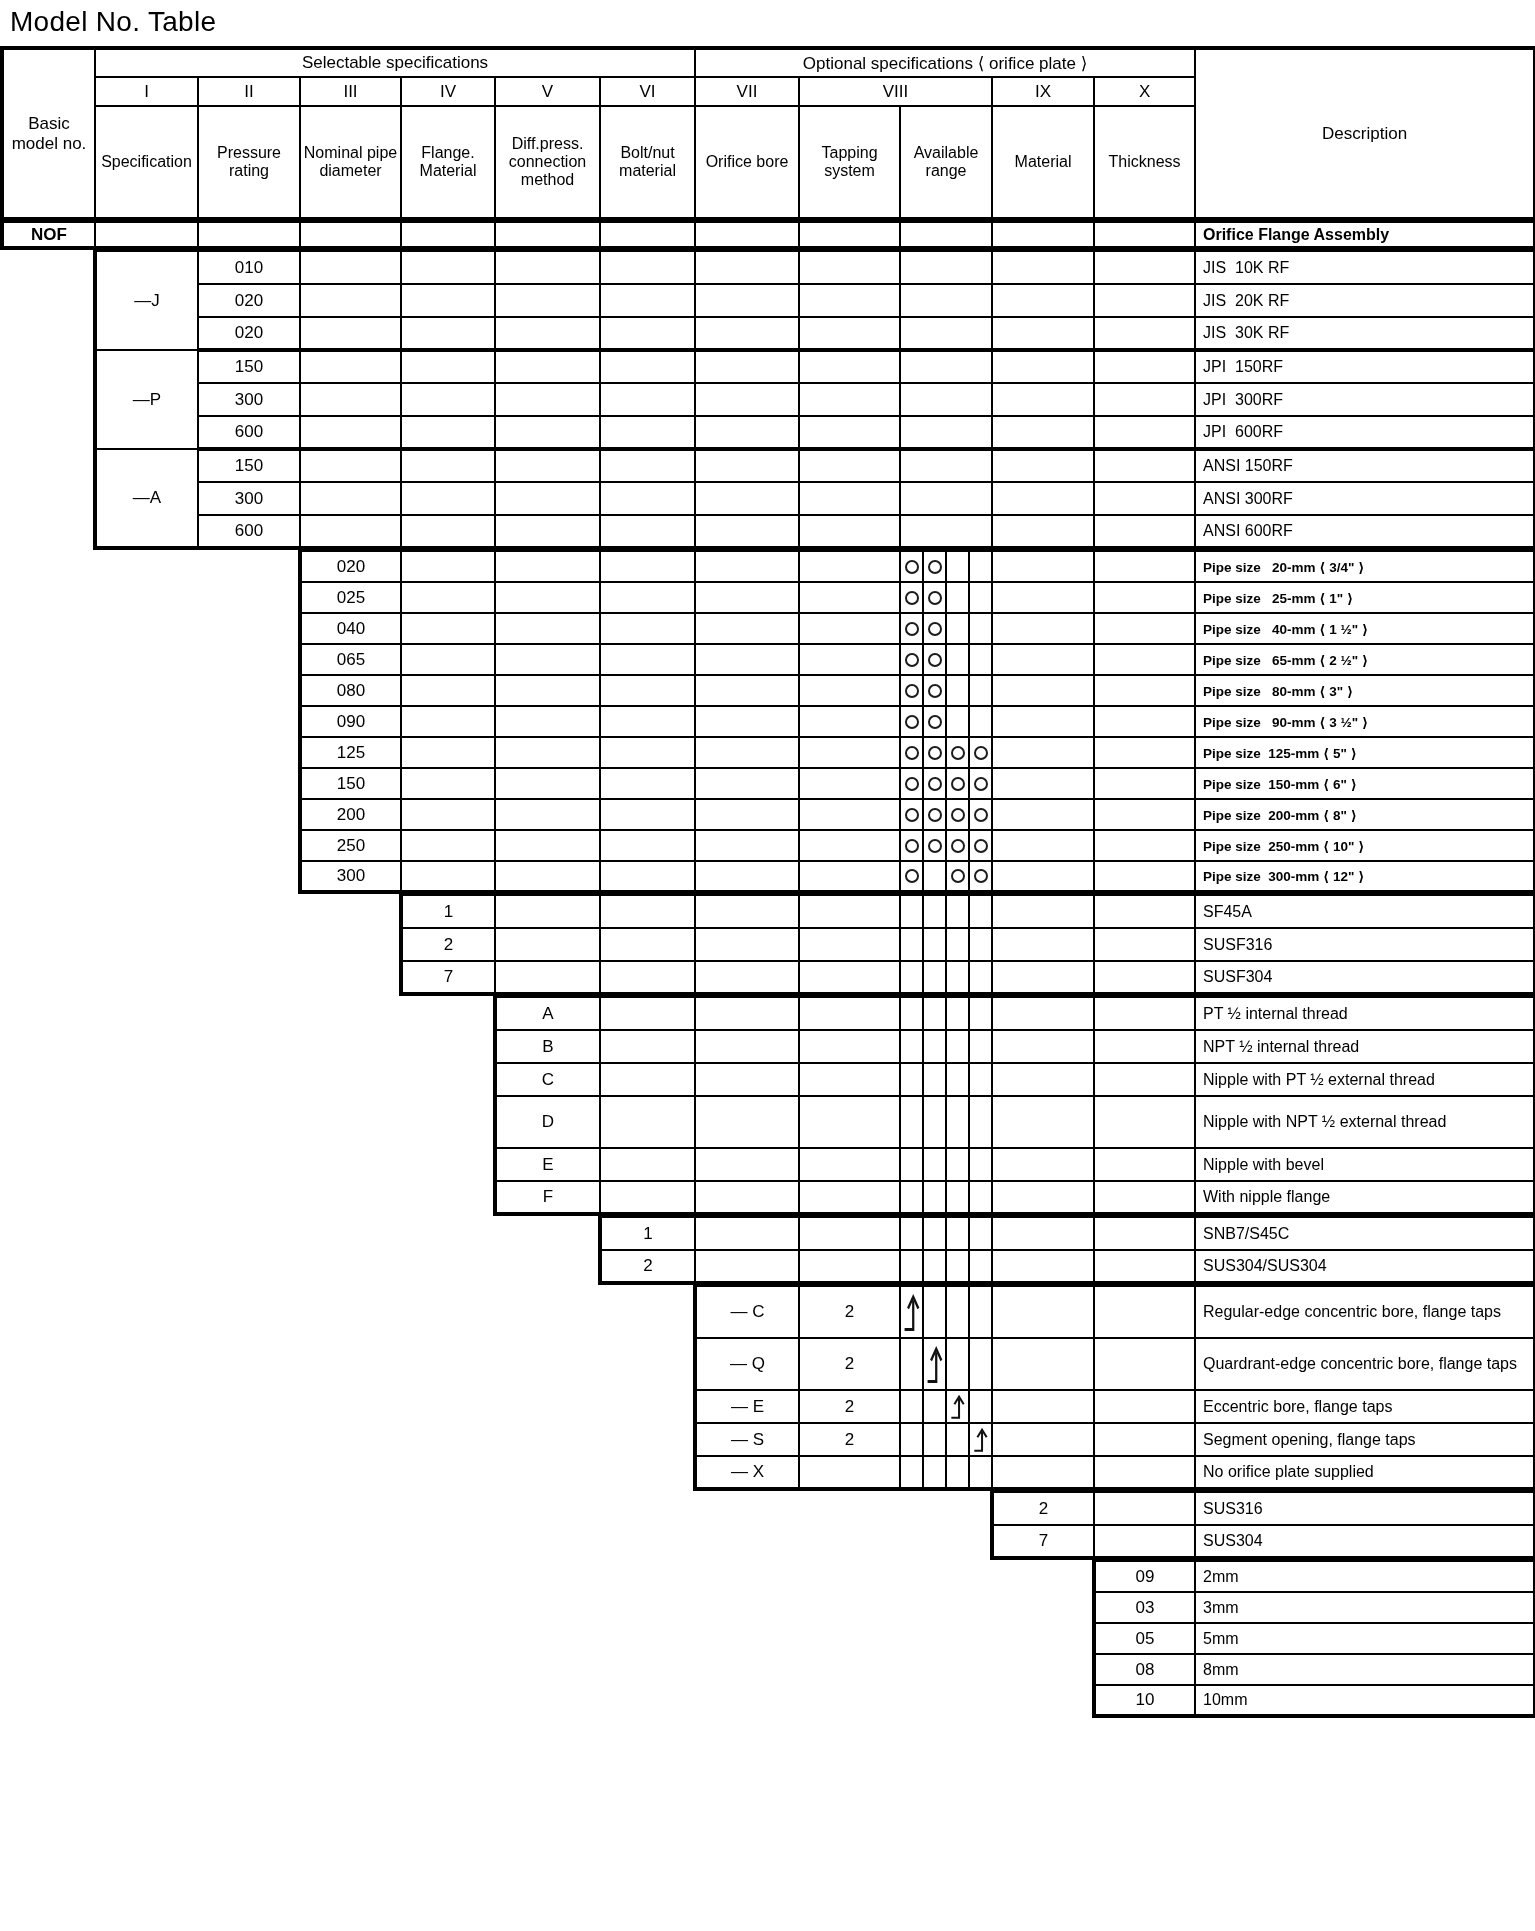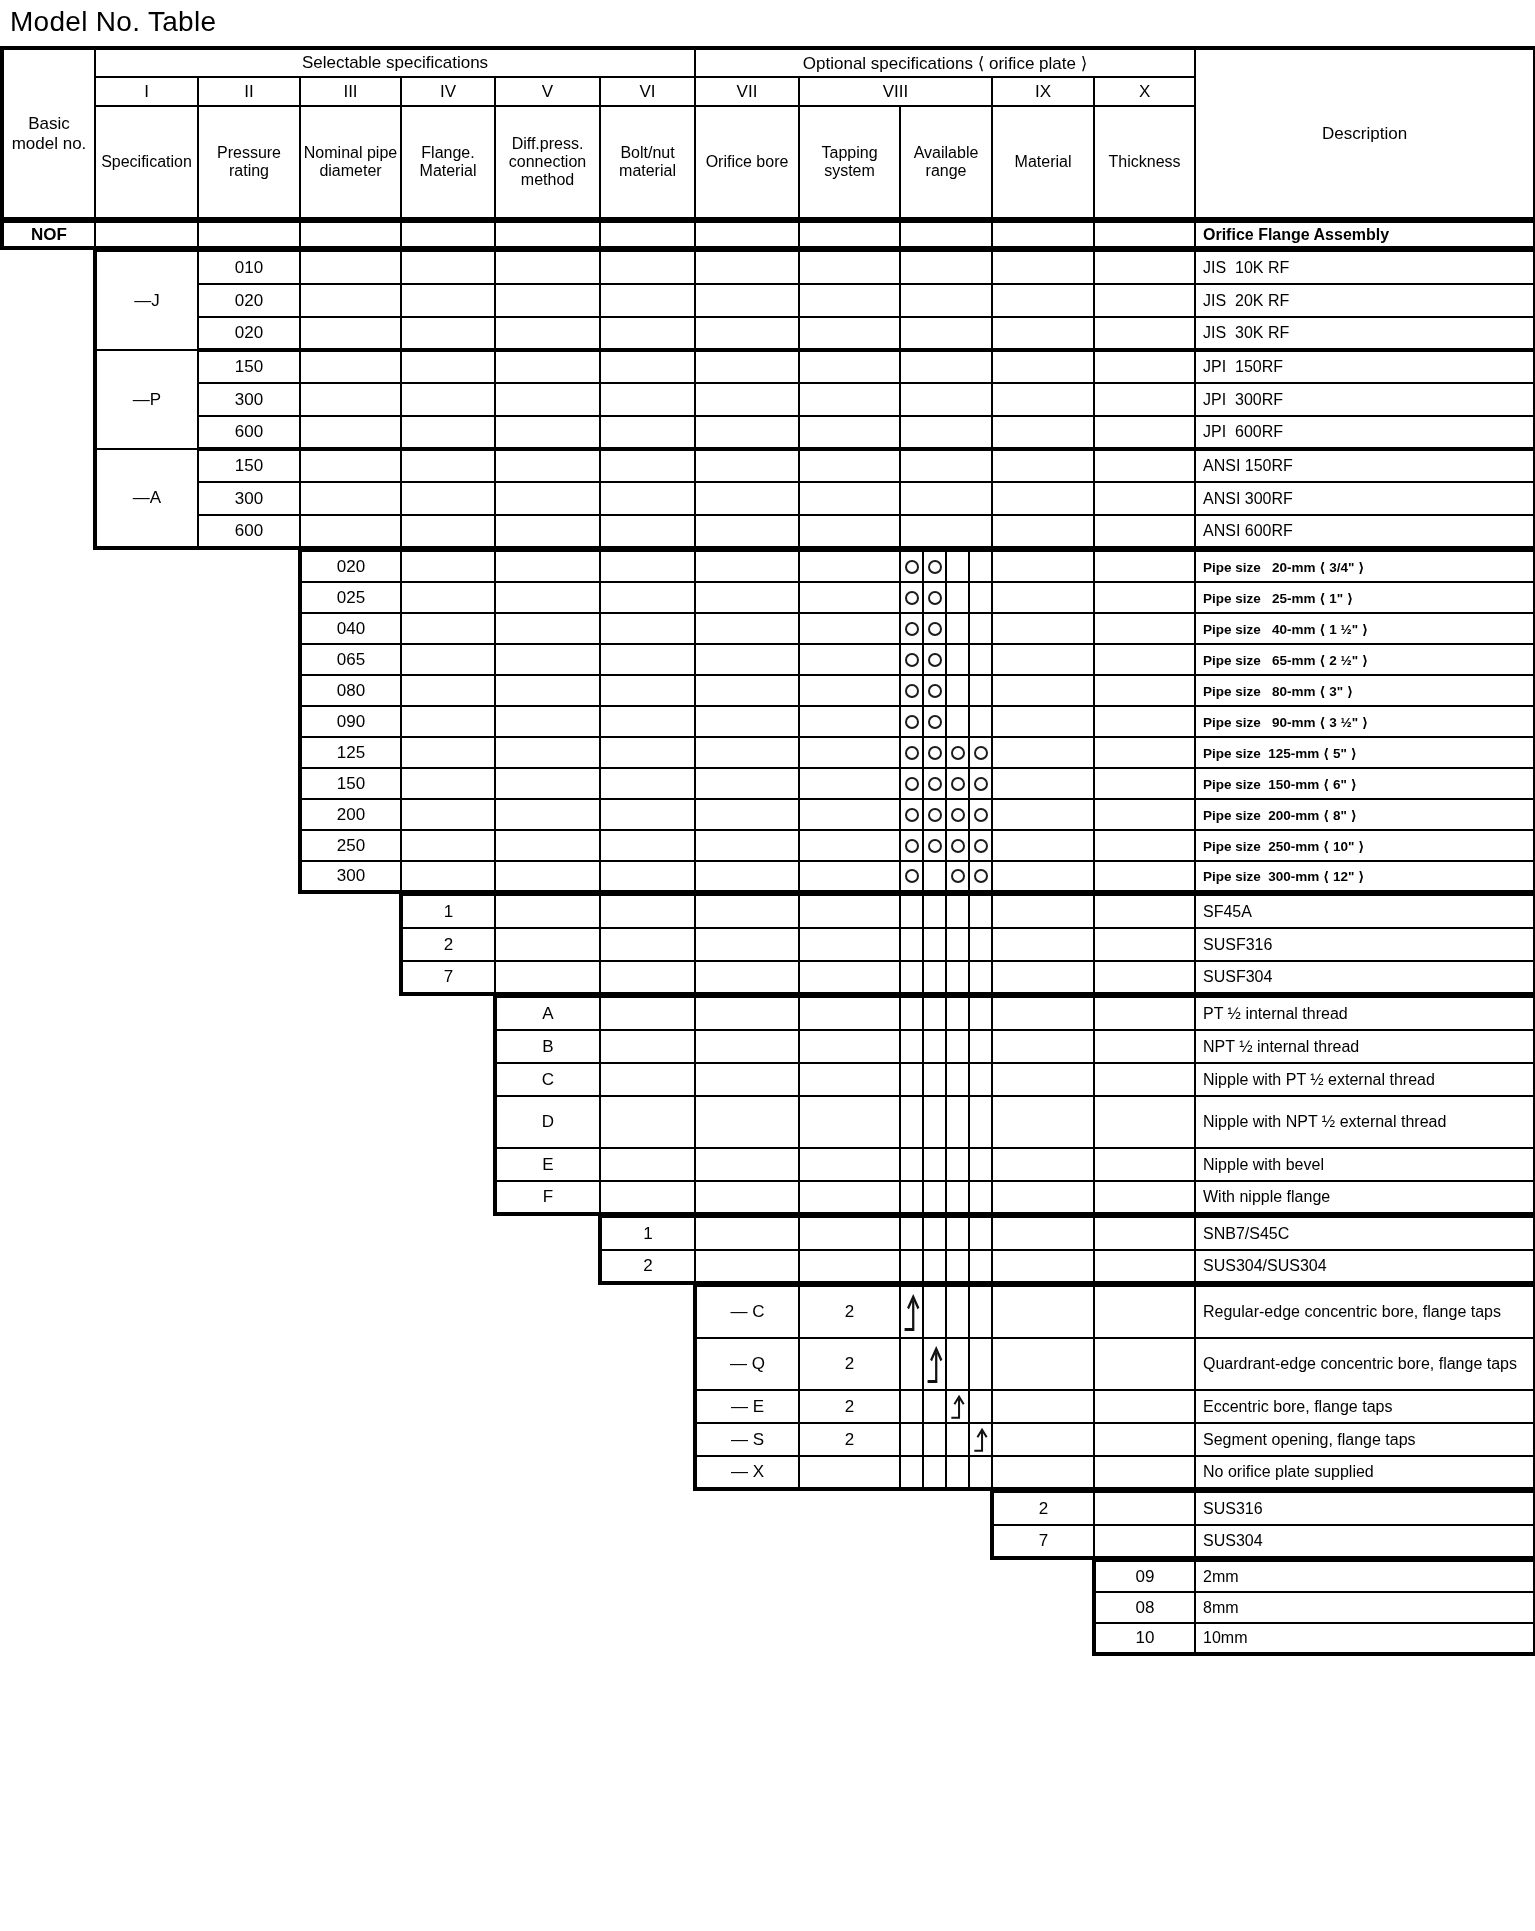--- a/index.html
+++ b/index.html
@@ -752,20 +752,28 @@
         <colgroup>
           <col style="width: 101px;">
           <col style="width: 340px;">
         </colgroup>
         <tbody>
           <tr>
             <td class="code">09</td>
             <td class="desc">2mm</td>
           </tr>
           <tr>
+            <td class="code">03</td>
+            <td class="desc">3mm</td>
+          </tr>
+          <tr>
+            <td class="code">05</td>
+            <td class="desc">5mm</td>
+          </tr>
+          <tr>
             <td class="code">08</td>
             <td class="desc">8mm</td>
           </tr>
           <tr>
             <td class="code">10</td>
             <td class="desc">10mm</td>
           </tr>
         </tbody>
       </table>
     </div>

